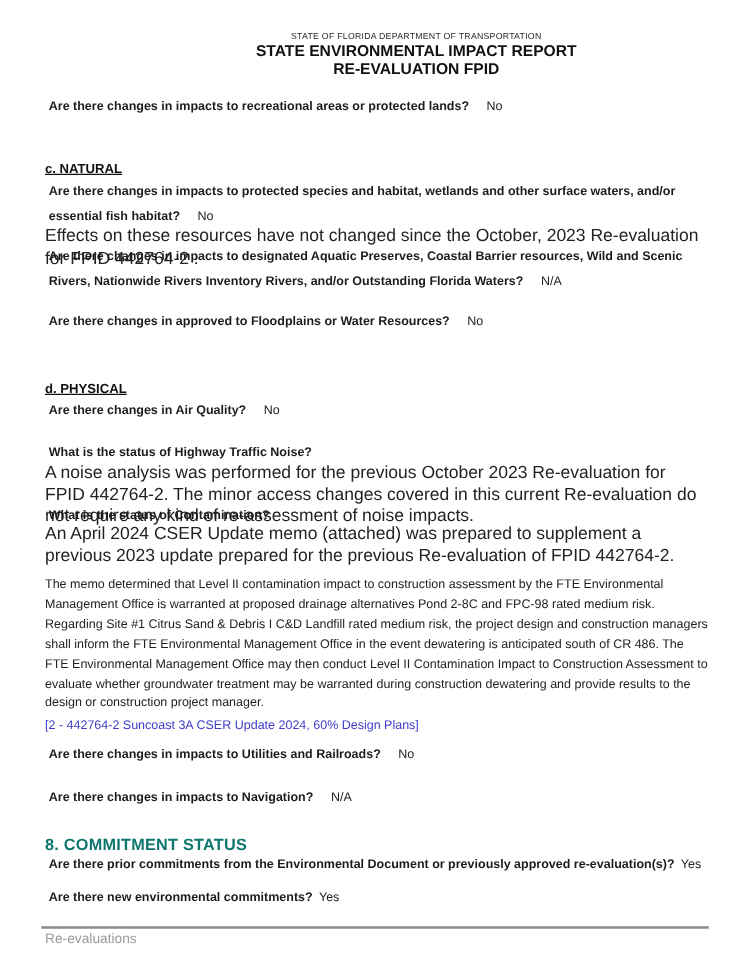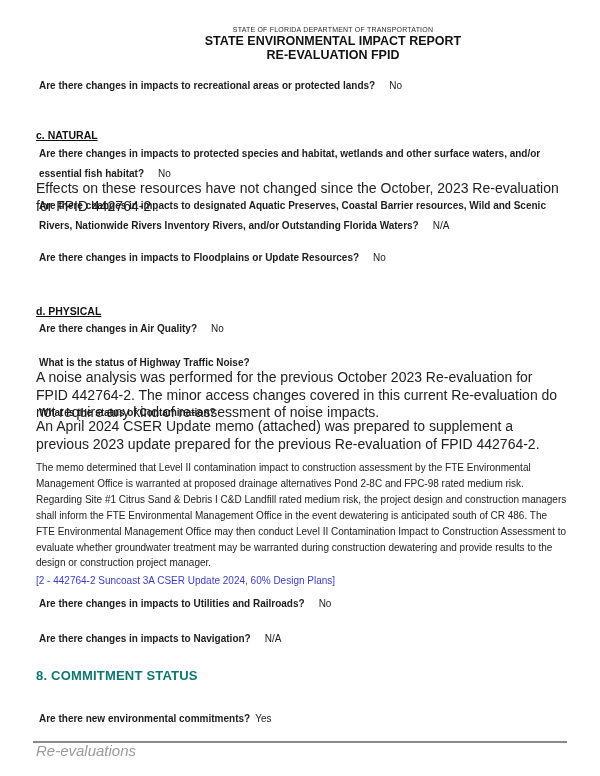--- a/index.html
+++ b/index.html
@@ -74,22 +74,21 @@
     position: absolute;
     left: 33px;
     width: 534px;
     top: 741px;
     border-top: 2px solid #8a8a8a;
     height: 0;
   }
   .footer-text {
     position: absolute;
     top: 745px;
-    font-size: 15px;
-    font-style: italic;
+    font-size: 11px;
     line-height: 12px;
   }
   .footer-left { left: 36px; }
   .footer-right { right: 22px; text-align: center; margin-top: 36px; }
 </style>
 </head>
 <body>
 
 <div class="page">
 
@@ -109,21 +108,21 @@
     <span>Are there changes in impacts to protected species and habitat, wetlands and other surface waters, and/or essential fish habitat?</span><span class="ans">No</span>
   </div>
 
   <div class="abs body-text" style="top:180px;">Effects on these resources have not changed since the October, 2023 Re-evaluation for FPID 442764-2 .</div>
 
   <div class="abs q" style="top:196px;">
     <span>Are there changes in impacts to designated Aquatic Preserves, Coastal Barrier resources, Wild and Scenic Rivers, Nationwide Rivers Inventory Rivers, and/or Outstanding Florida Waters?</span><span class="ans">N/A</span>
   </div>
 
   <div class="abs q" style="top:248px;">
-    <span>Are there changes in impacts to Floodplains or Update Resources?</span><span class="ans">No</span>
+    <span>Are there changes in approved to Floodplains or Water Resources?</span><span class="ans">No</span>
   </div>
 
   <div class="abs q" style="top:319px;">
     <span>Are there changes in Air Quality?</span><span class="ans">No</span>
   </div>
 
   <div class="abs sec-title" style="top:305px;">d. PHYSICAL</div>
 
   <div class="abs q" style="top:353px;">What is the status of Highway Traffic Noise?</div>
   <div class="abs body-text" style="top:369px;">A noise analysis was performed for the previous October 2023 Re-evaluation for FPID 442764-2. The minor access changes covered in this current Re-evaluation do not require any kind of re-assessment of noise impacts.</div>
@@ -139,20 +138,23 @@
   <div class="abs q" style="top:594px;">
     <span>Are there changes in impacts to Utilities and Railroads?</span><span class="ans">No</span>
   </div>
 
   <div class="abs q" style="top:629px;">
     <span>Are there changes in impacts to Navigation?</span><span class="ans">N/A</span>
   </div>
 
   <div class="abs sec8-title" style="top: 668px; color: #0f766e;">8. COMMITMENT STATUS</div>
 
+  <div class="abs q" style="top:682px;">
+    <span>Are there prior commitments from the Environmental Document or previously approved re-evaluation(s)?</span><span class="ans-tight">Yes</span>
+  </div>
 
   <div class="abs q" style="top:709px;">
     <span>Are there new environmental commitments?</span><span class="ans-tight">Yes</span>
   </div>
 
   <div class="footer-rule"></div>
   <div class="footer-text footer-left" style="color: rgb(155, 155, 155);">Re-evaluations</div>
   <div class="footer-text footer-right" style="color: rgb(155, 155, 155);">Page 4 of 6</div>
 
 </div>

